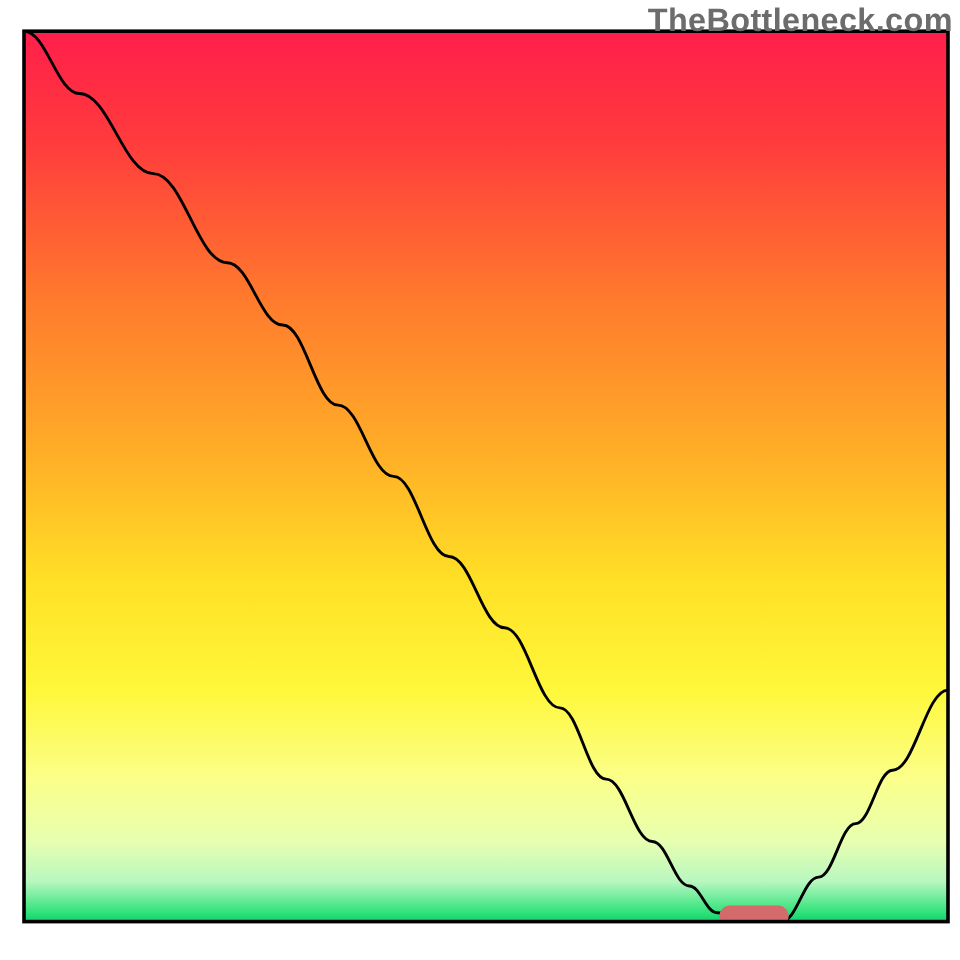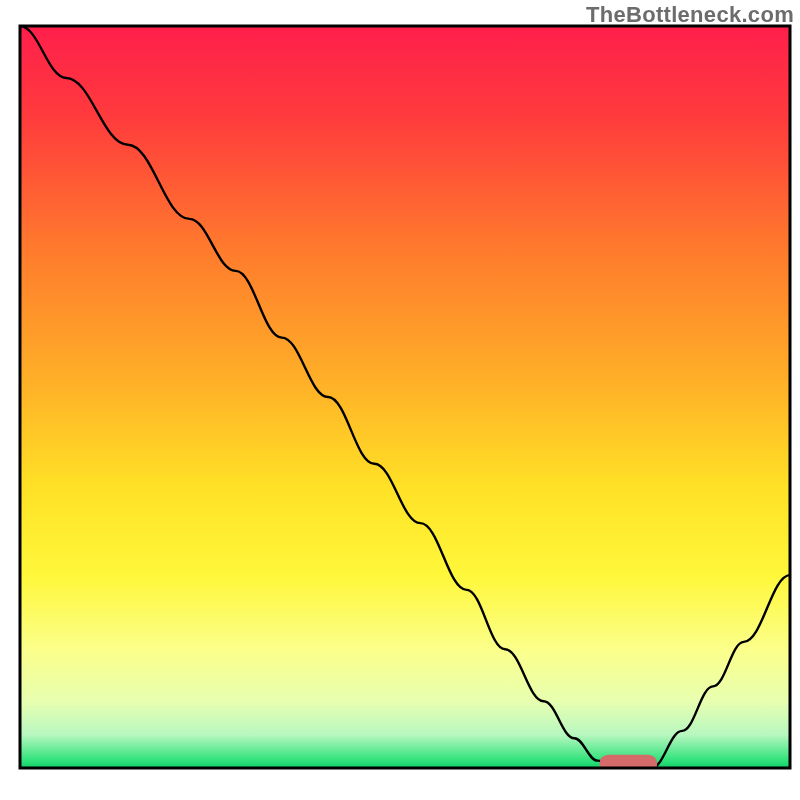--- a/index.html
+++ b/index.html
@@ -15,21 +15,21 @@
     position: absolute;
     left: 0;
     top: 0;
     width: 800px;
     height: 800px;
   }
   .watermark {
     position: absolute;
     top: 2px;
     right: 6px;
-    font-size: 22px;
+    font-size: 27px;
     font-weight: 600;
     color: #6c6c6c;
     letter-spacing: 0.3px;
     user-select: none;
     text-align: center;
   }
 </style>
 </head>
 <body>
 

